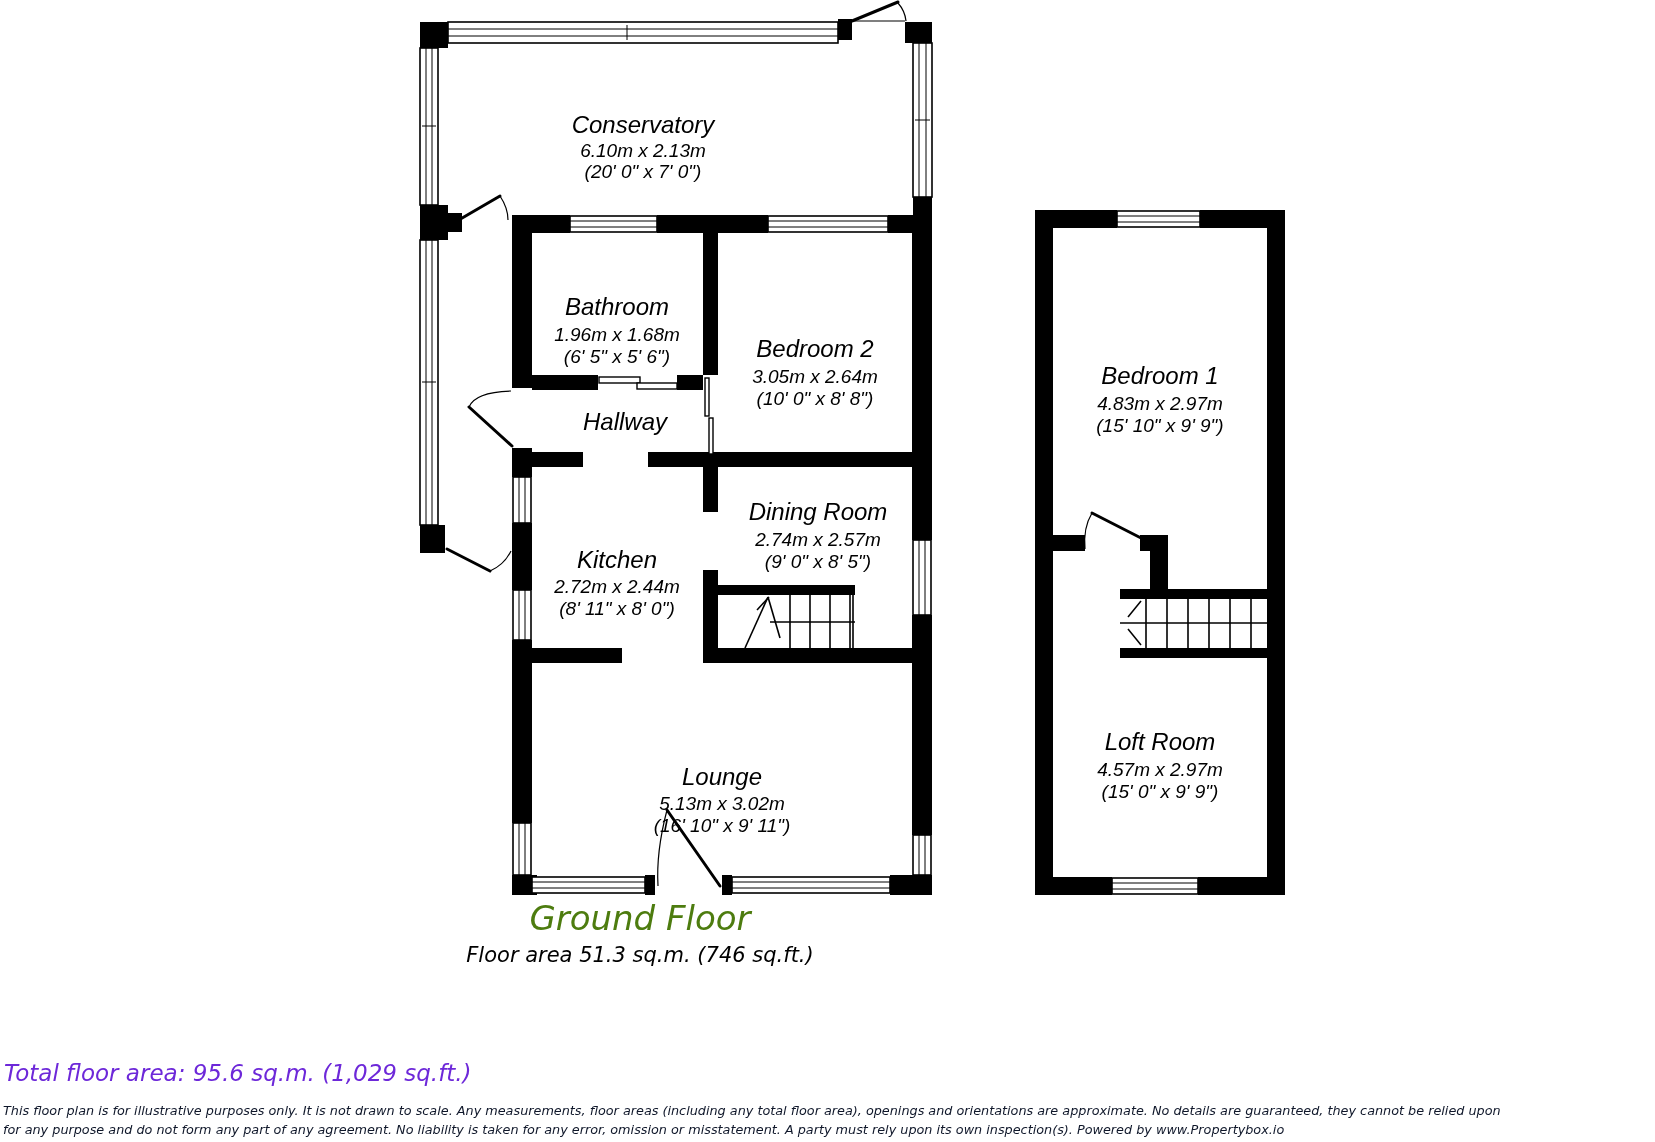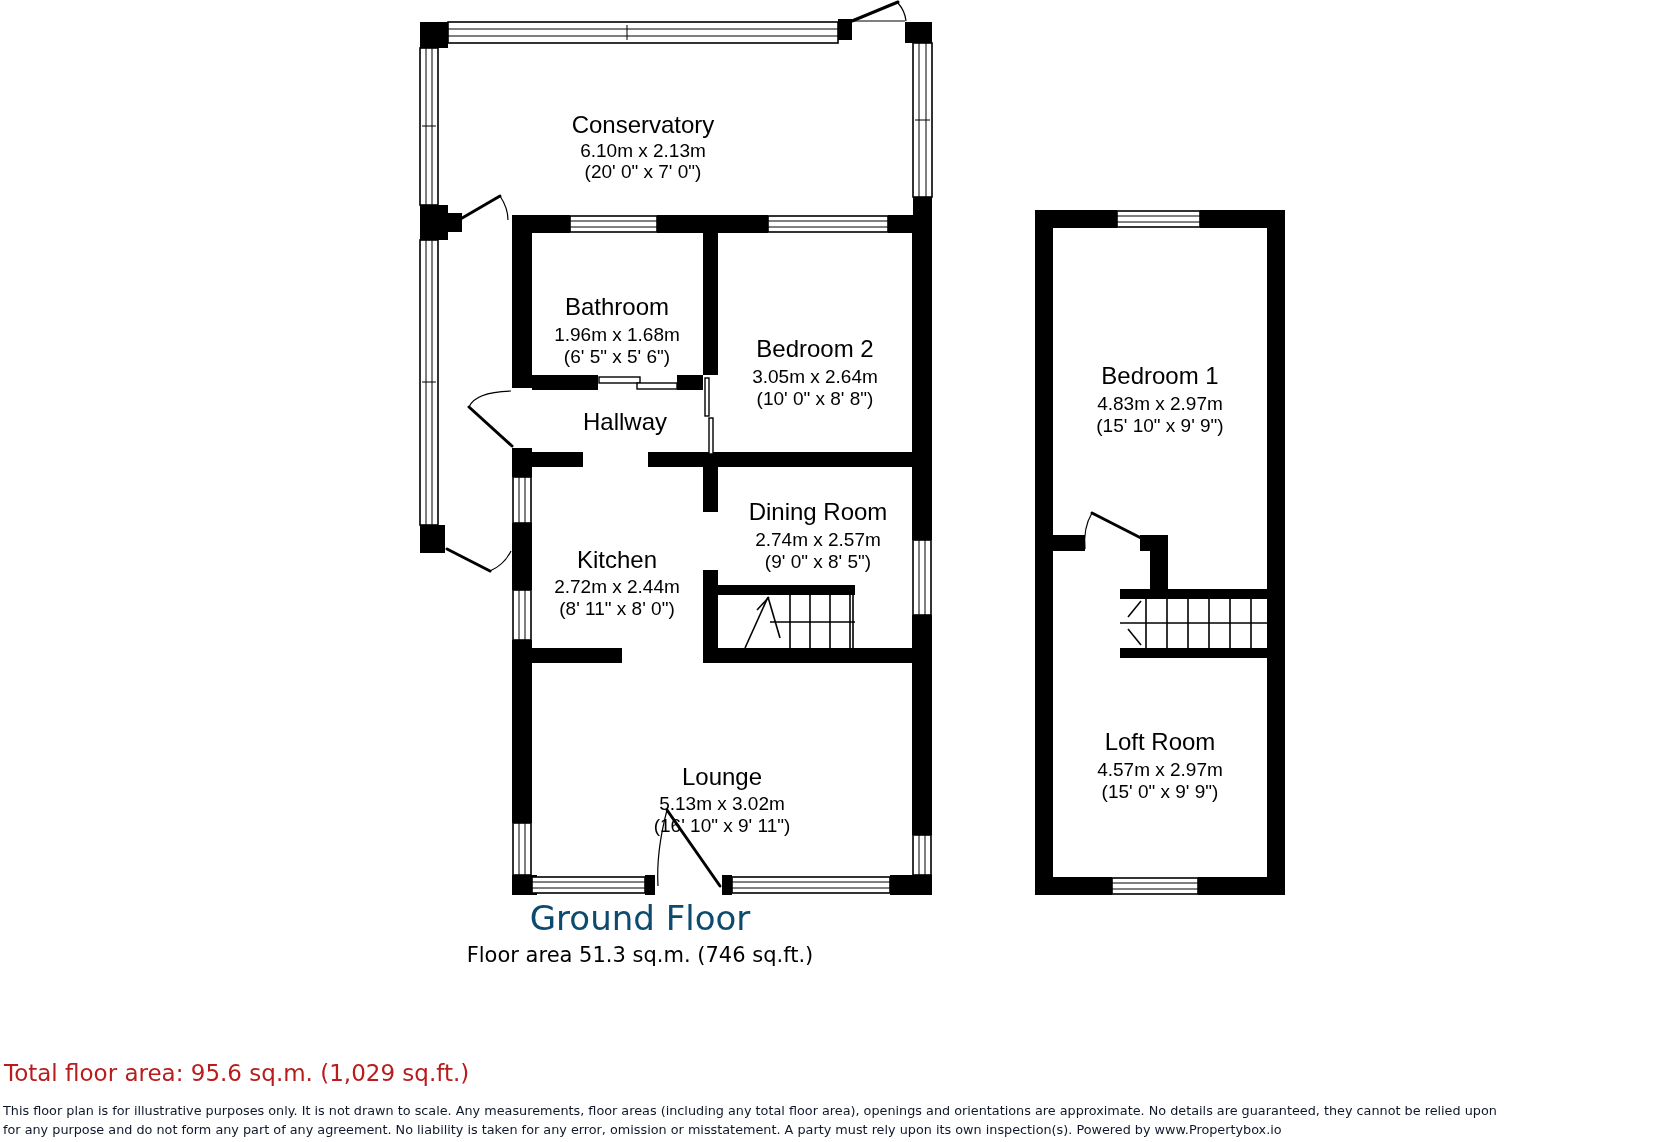--- a/index.html
+++ b/index.html
@@ -1,35 +1,35 @@
 <!DOCTYPE html>
 <html><head>
 <meta charset="utf-8">
 <style>
   html,body{margin:0;padding:0;background:#fff;}
   #page{position:relative;width:1655px;height:1142px;background:#fff;overflow:hidden;
-        font-family:"Liberation Sans",sans-serif;color:#000;}
+        font-family:"Liberation Sans",sans-serif;color:#000;font-style:italic;}
   #plan-svg{position:absolute;left:0;top:0;}
   .wall{fill:#000;stroke:none;}
   .win{fill:#fff;stroke:#000;stroke-width:1.6;}
   .glz{stroke:#000;stroke-width:1;fill:none;}
   .leaf{stroke:#000;stroke-width:3;fill:none;stroke-linecap:round;}
   .arc{stroke:#000;stroke-width:1.2;fill:none;}
   .stair{stroke:#000;stroke-width:1.6;fill:none;}
   .slide{fill:#fff;stroke:#000;stroke-width:1.4;}
   text{fill:#000;}
   .room-name{font-size:24px;}
   .room-dim{font-size:19px;}
   .mid{text-anchor:middle;}
   .floor-title{position:absolute;text-align:center;font-family:"DejaVu Sans",sans-serif;
-               font-size:34px;color:#0c4a6e;}
+               font-size:34px;color:#4d7c0f;}
   .floor-area{position:absolute;text-align:center;font-family:"DejaVu Sans",sans-serif;
               font-size:21px;line-height:27px;color:#000;}
   #total-area{position:absolute;left:4px;top:1060px;font-family:"DejaVu Sans",sans-serif;
-              font-size:23px;color:#b91c1c;}
+              font-size:23px;color:#6d28d9;}
   #disclaimer{position:absolute;left:3px;top:1102px;width:1652px;overflow:hidden;
               font-family:"DejaVu Sans",sans-serif;font-size:12.8px;line-height:18.5px;
               color:#0f172a;}
   #disclaimer div{white-space:nowrap;}
 </style>
 </head>
 <body>
 
 <div id="page">
 

